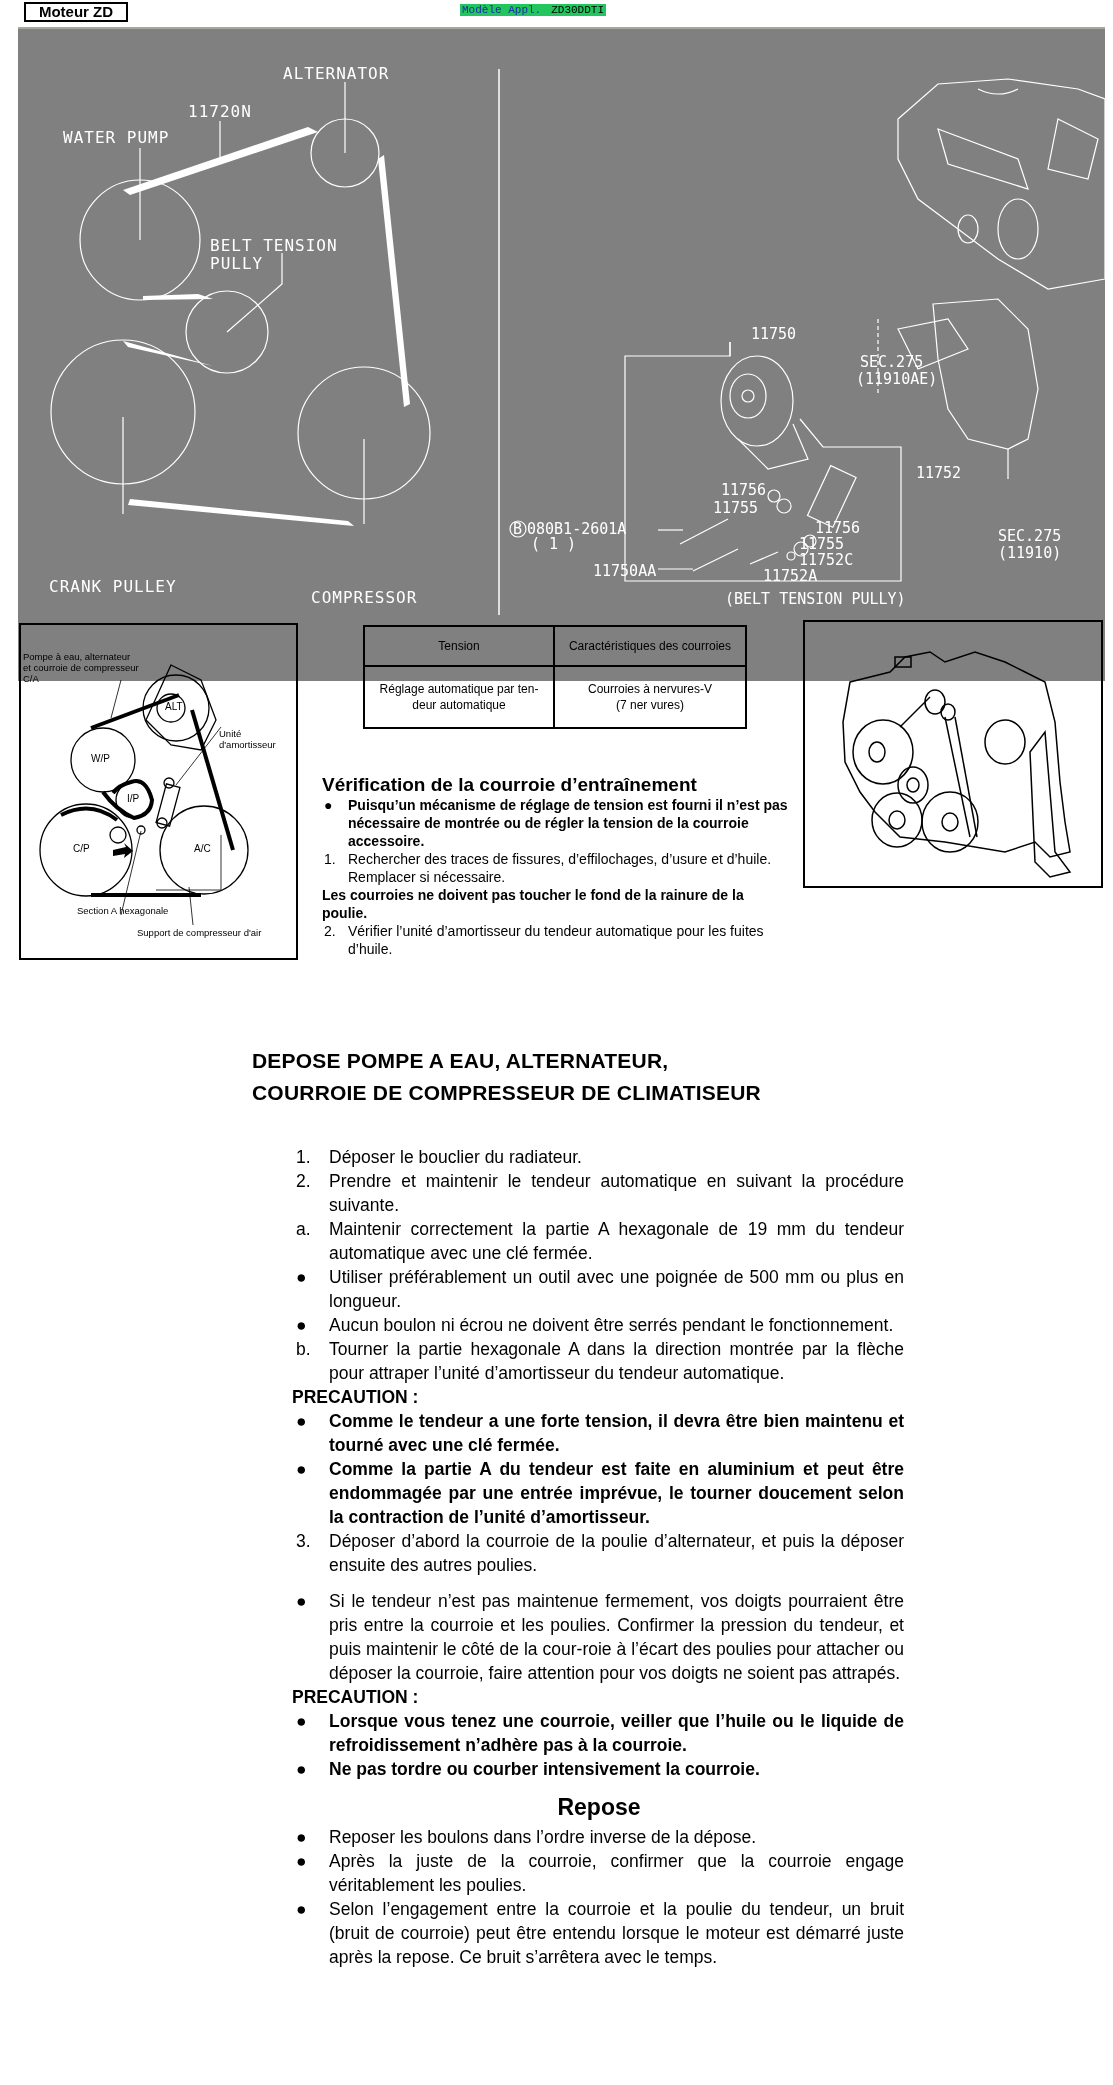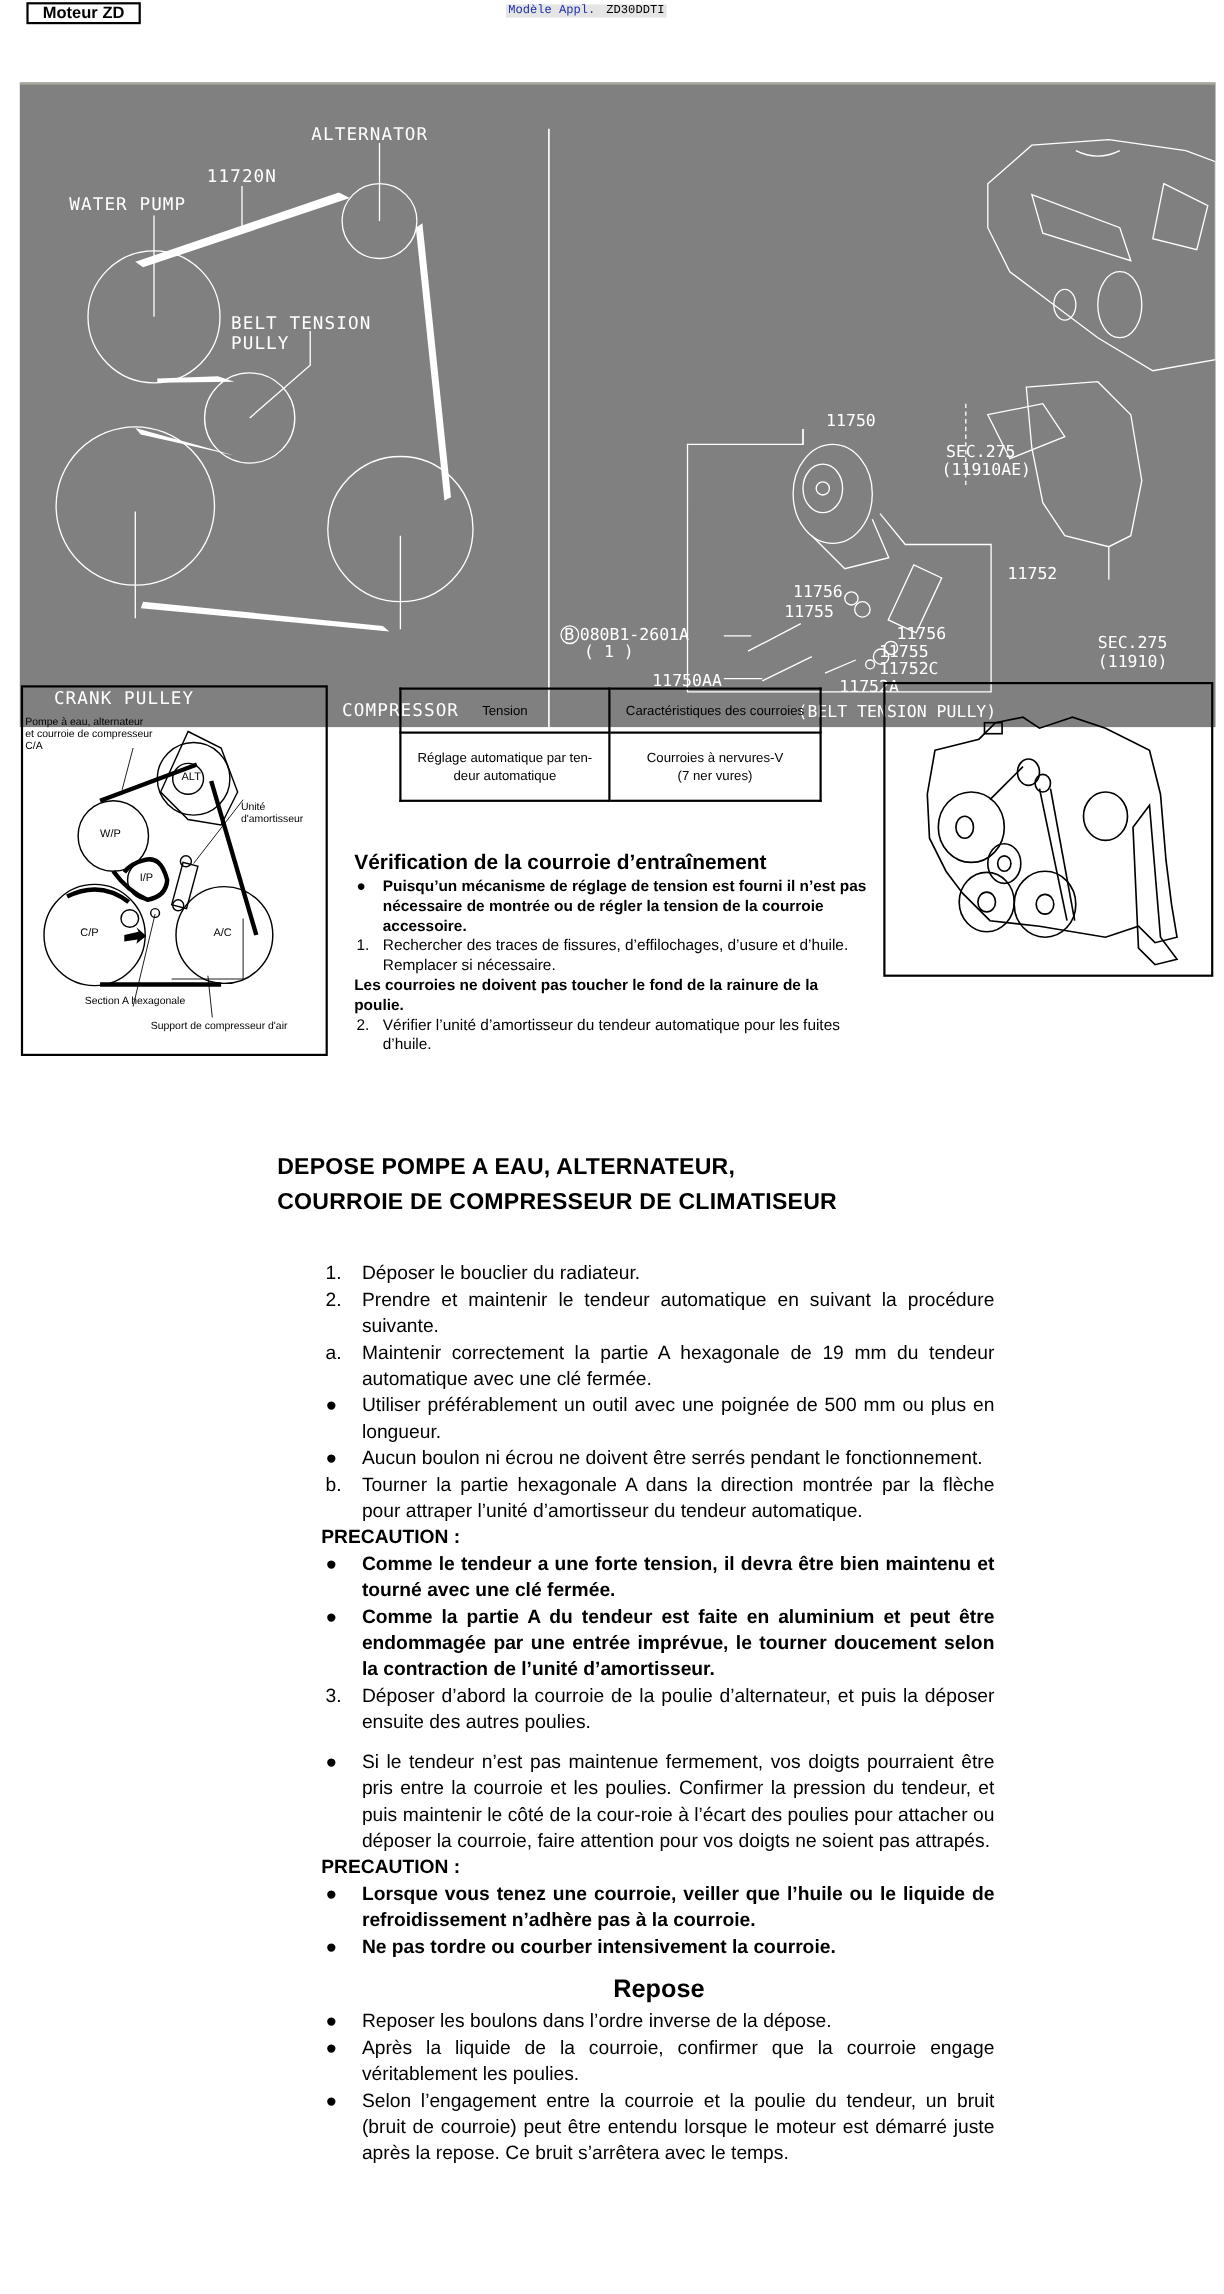--- a/index.html
+++ b/index.html
@@ -1,22 +1,22 @@
 <!DOCTYPE html>
 <html><head>
 <meta charset="utf-8">
 <style>
   * { box-sizing: border-box; margin: 0; padding: 0; }
   body { width: 1113px; height: 2085px; background: #ffffff; position: relative; font-family: "Liberation Sans", sans-serif; color: #000; overflow: hidden; }
   .abs { position: absolute; }
   .engine-tag { left: 24px; top: 2px; width: 104px; height: 20px; border: 2px solid #000; font-weight: bold; font-size: 15px; text-align: center; line-height: 16px; }
-  .model-tag { left: 460px; top: 4px; font-family: "Liberation Mono", monospace; font-size: 11px; background: #e5e5e5; padding: 0 2px; }
+  .model-tag { left: 460px; top: 4px; font-family: "Liberation Mono", monospace; font-size: 11px; background: #22c55e; padding: 0 2px; }
   .model-tag .lbl { color: #1a2ea8; }
   .model-tag .val { color: #000; margin-left: 10px; }
-  .gray-panel { left: 18px; top: 27px; width: 1087px; height: 586px; background: #808080; border-top: 2px solid #a8a89a; margin-top: 48px; }
+  .gray-panel { left: 18px; top: 27px; width: 1087px; height: 654px; background: #808080; border-top: 2px solid #a8a89a; }
   .cad { font-family: "DejaVu Sans Mono", monospace; fill: #fff; font-size: 16px; letter-spacing: 1px; }
   .cad-sm { font-family: "DejaVu Sans Mono", monospace; fill: #fff; font-size: 15px; }
   .boxed { border: 2px solid #000; }
   .spec-table { left: 363px; top: 625px; width: 384px; border-collapse: collapse; font-size: 12px; }
   .spec-table td, .spec-table th { border: 2px solid #000; font-weight: normal; text-align: center; padding: 3px 4px; vertical-align: middle; }
   .spec-table th { height: 40px; }
   .spec-table td { height: 62px; line-height: 16px; border-radius: 25px; }
   .verif { left: 322px; top: 776px; width: 470px; font-size: 14px; line-height: 18px; }
   .verif h3 { font-size: 19px; font-weight: bold; margin-bottom: 2px; }
   .row { display: flex; }
@@ -294,20 +294,20 @@
         <span class="txt">Ne pas tordre ou courber intensivement la courroie.</span>
       </div>
 
     <div class="repose-title">Repose</div>
     <div class="row">
         <span class="mk">●</span>
         <span class="txt">Reposer les boulons dans l’ordre inverse de la dépose.</span>
       </div>
     <div class="row">
         <span class="mk">●</span>
-        <span class="txt">Après la liquide de la courroie, confirmer que la courroie engage véritablement les poulies.</span>
+        <span class="txt">Après la juste de la courroie, confirmer que la courroie engage véritablement les poulies.</span>
       </div>
     <div class="row">
         <span class="mk">●</span>
         <span class="txt">Selon l’engagement entre la courroie et la poulie du tendeur, un bruit (bruit de courroie) peut être entendu lorsque le moteur est démarré juste après la repose. Ce bruit s’arrêtera avec le temps.</span>
       </div>
   </div>
 </div>
 
 </body></html>

